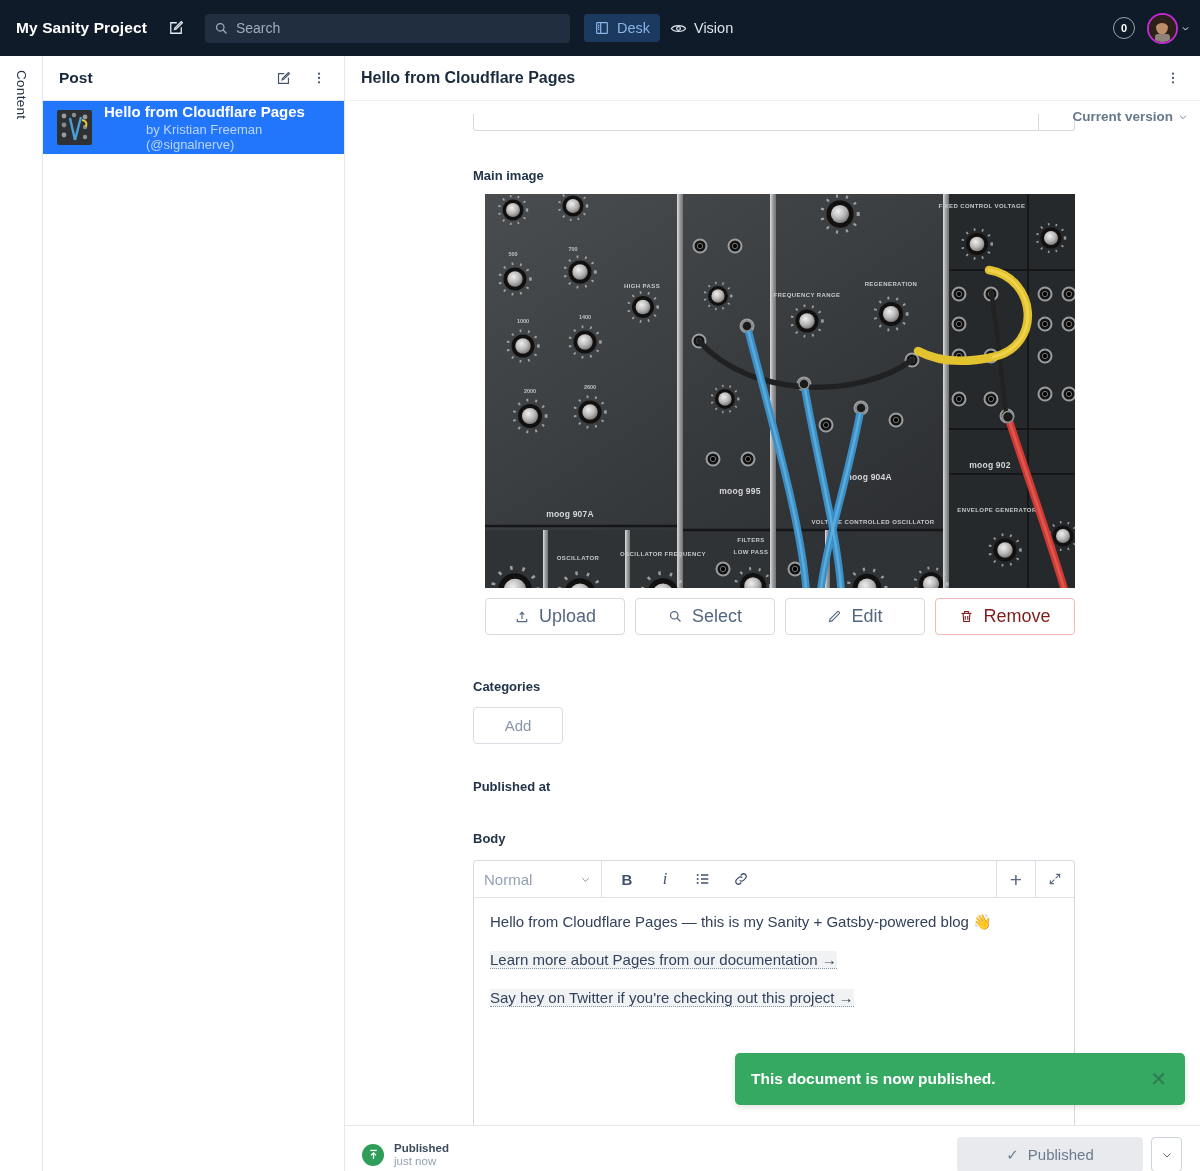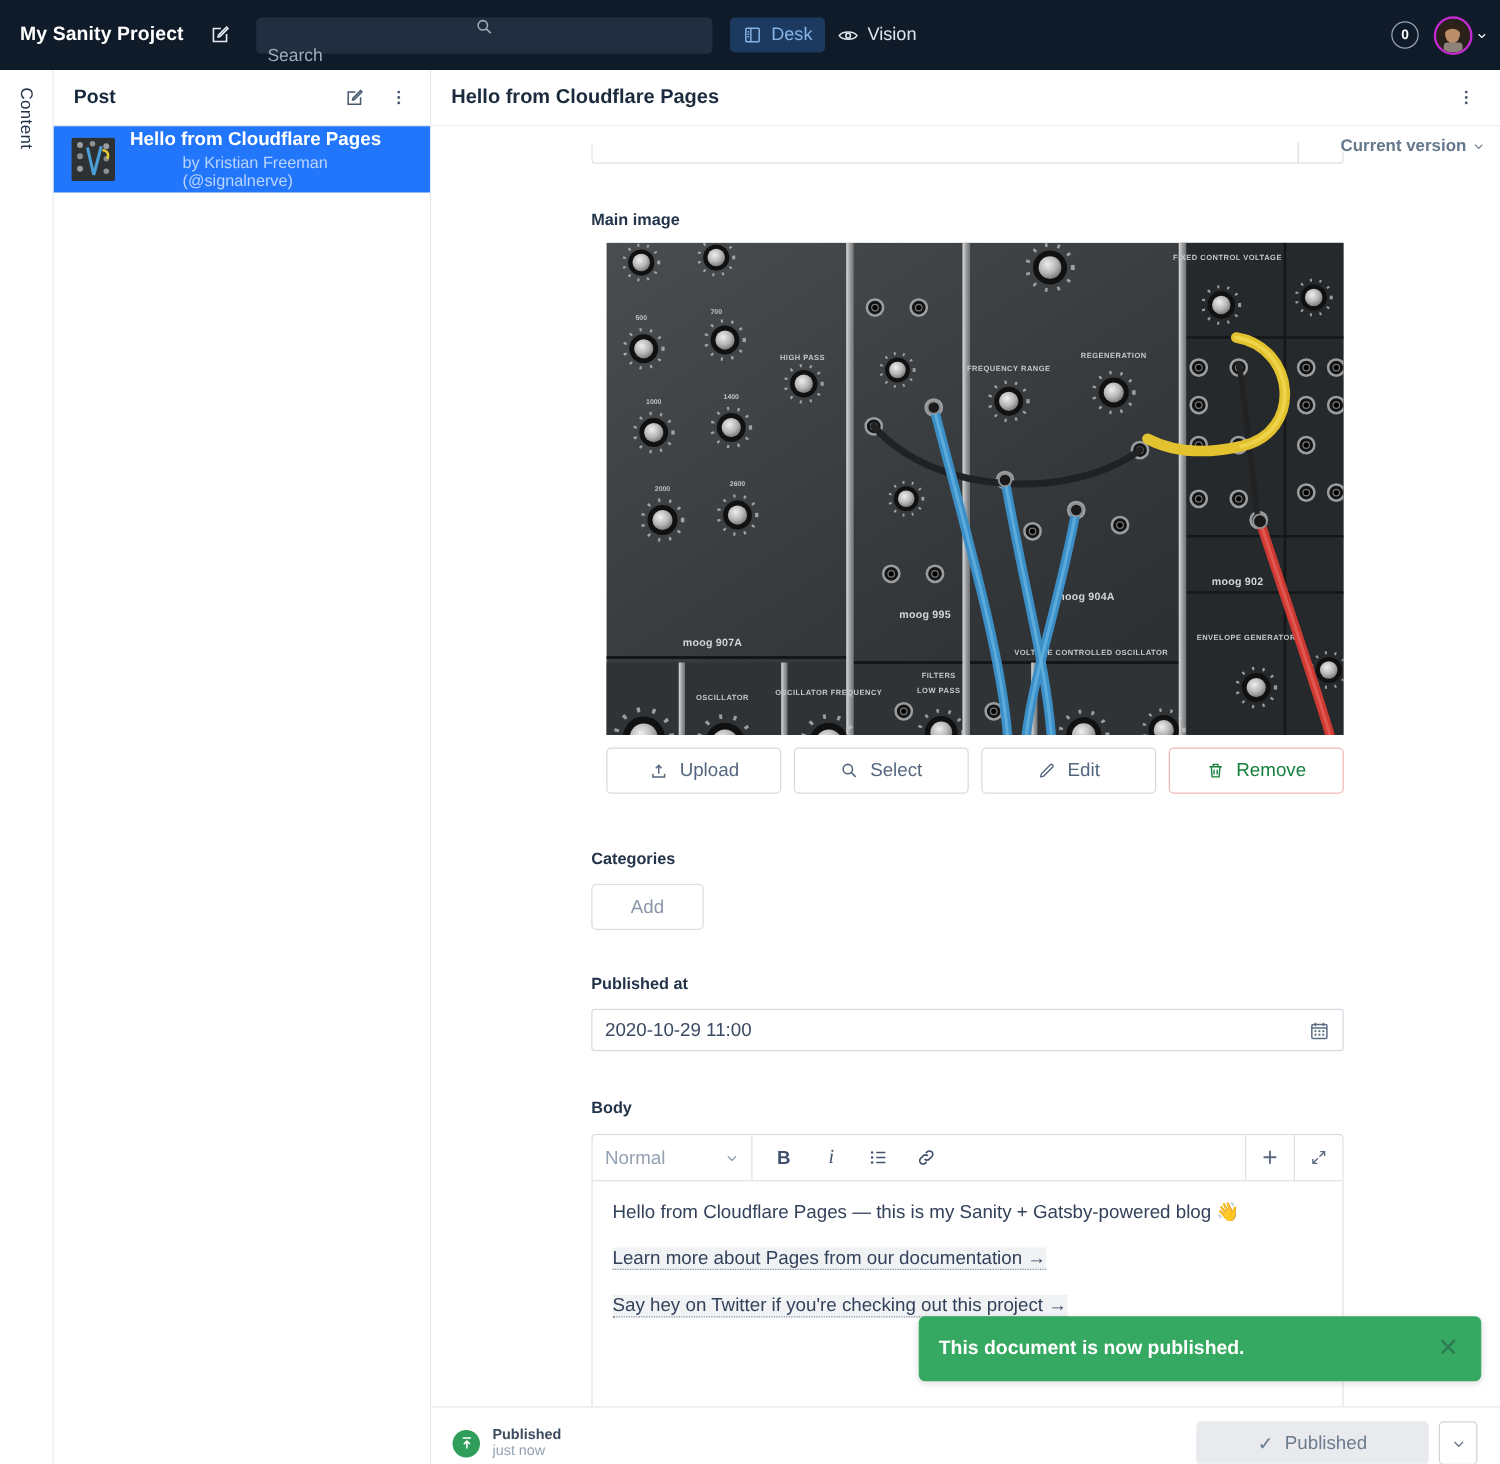--- a/index.html
+++ b/index.html
@@ -4,21 +4,21 @@
 <style>
   * { margin:0; padding:0; box-sizing:border-box; }
   html,body { width:1200px; height:1171px; background:#fff; font-family:"Liberation Sans", sans-serif; }
   body { position:relative; overflow:hidden; color:#17293e; }
   svg { display:block; }
 
   
   .navbar { height:56px; background:#101b29; display:flex; align-items:center; padding:0 10px 0 16px; }
   .nav-title { color:#fff; font-size:15.5px; font-weight:700; letter-spacing:.1px; }
   .nav-iconbtn { width:30px; height:30px; display:flex; align-items:center; justify-content:center; color:#e6ebf1; margin-left:14px; cursor:pointer; border-radius:3px; }
-  .searchbox { margin-left:14px; width:365px; height:29px; background:#202e40; border-radius:4px; display:flex; align-items:center; padding:0 9px; gap:7px; color:#9fadbc;flex-direction:column; }
+  .searchbox { margin-left:14px; width:365px; height:29px; background:#202e40; border-radius:4px; display:flex; align-items:center; padding:0 9px; gap:7px; color:#9fadbc; }
   .searchbox input { background:transparent; border:none; outline:none; color:#dfe6ee; font-size:14px; width:100%; font-family:inherit; }
   .searchbox input::placeholder { color:#9fadbc; }
   .nav-tabs { display:flex; align-items:center; margin-left:14px; }
   .nav-tab { display:flex; align-items:center; gap:7px; font-size:14.5px; color:#dde4ec; padding:6px 10px; border-radius:4px; cursor:pointer; }
   .nav-tab.active { background:#1c3a60; color:#87b4e6; }
   .nav-right { margin-left:auto; display:flex; align-items:center; gap:12px; }
   .badge0 { width:22px; height:22px; border:1.5px solid #97a3b1; border-radius:50%; color:#fff; font-size:11px; font-weight:700; display:flex; align-items:center; justify-content:center; cursor:pointer; }
   .avatar-wrap { display:flex; align-items:center; gap:3px; cursor:pointer; }
   .avatar { width:31px; height:31px; border-radius:50%; border:2px solid #c22ad1; overflow:hidden; background:#241d18; }
 
@@ -45,22 +45,22 @@
   .version-row { position:absolute; top:8px; right:12px; display:flex; align-items:center; gap:5px; color:#66788c; font-size:13.5px; cursor:pointer;font-weight:bold; }
   .form-col { width:602px; margin-left:128px; }
 
   .clipped-input { margin-top:13px; height:17px; border:1px solid #d5dae1; border-top:none; border-radius:0 0 3px 3px; display:flex; }
   .clipped-input .gen { margin-left:auto; width:36px; border-left:1px solid #d5dae1; }
 
   .field-label { font-size:13px; font-weight:700; color:#22334a; }
   .lbl-mainimage { margin-top:37px; }
   .photo-wrap { margin-top:11px; margin-left:12px; width:590px; height:394px; overflow:hidden; cursor:pointer; }
   .img-btn-row { margin-top:10px; margin-left:12px; width:590px; display:flex; gap:10px; }
-  .btn { height:37px; flex:1; background:#fff; border:1px solid #d5dae1; border-radius:4px; display:flex; align-items:center; justify-content:center; gap:9px; font-size:15px; color:#54677e; cursor:pointer; }
-  .btn.danger { color:#15803d; border-color:#f0b9b8; }
+  .btn { height:37px; flex:1; background:#fff; border:1px solid #d5dae1; border-radius:4px; display:flex; align-items:center; justify-content:center; gap:9px; font-size:18px; color:#54677e; cursor:pointer; }
+  .btn.danger { color:#7f1d1d; border-color:#f0b9b8; }
   .lbl-categories { margin-top:44px; }
   .btn-add { margin-top:13px; width:90px; height:37px; background:#fff; border:1px solid #d9dee4; border-radius:4px; color:#8a96a8; font-size:15px; display:flex; align-items:center; justify-content:center; cursor:pointer; }
   .lbl-published { margin-top:35px; }
   .date-input { margin-top:13px; height:34px; border:1px solid #d5dae1; border-radius:3px; display:flex; align-items:center; padding:0 10px; }
   .date-input input { border:none; outline:none; font-size:15px; color:#3b4b63; width:100%; font-family:inherit; }
   .cal-btn { margin-left:auto; color:#5a6b80; cursor:pointer; display:flex; align-items:center; }
   .lbl-body { margin-top:37px; }
   .editor { margin-top:14px; border:1px solid #d5dae1; border-bottom:none; border-radius:4px 4px 0 0; min-height:320px; }
   .toolbar { height:37px; border-bottom:1px solid #dfe3e8; display:flex; align-items:stretch; }
   .style-select { width:128px; border-right:1px solid #dfe3e8; display:flex; align-items:center; padding:0 10px; color:#93a1b1; font-size:15px; cursor:pointer; }
@@ -421,38 +421,20 @@
                 </svg>
             </span>
             <span>Remove</span>
           </div>
         </div>
 
         <div class="field-label lbl-categories">Categories</div>
         <div class="btn-add">Add</div>
 
         <div class="field-label lbl-published">Published at</div>
-        <div class="date-input">
-          <input value="2020-10-29 11:00" style="">
-          <span class="cal-btn">
-            <svg width="17" height="17" viewBox="0 0 24 24" fill="currentColor">
-                <rect x="3.5" y="5" width="17" height="16" rx="1.5" fill="none" stroke="currentColor" stroke-width="1.7"></rect>
-                <path d="M3.5 9h17" stroke="currentColor" stroke-width="1.7"></path>
-                <path d="M7.5 3v4M16.5 3v4" stroke="currentColor" stroke-width="1.7"></path>
-                <g>
-                  <rect x="6.5" y="11.5" width="2.2" height="2.2"></rect>
-                  <rect x="10.9" y="11.5" width="2.2" height="2.2"></rect>
-                  <rect x="15.3" y="11.5" width="2.2" height="2.2"></rect>
-                  <rect x="6.5" y="15.5" width="2.2" height="2.2"></rect>
-                  <rect x="10.9" y="15.5" width="2.2" height="2.2"></rect>
-                  <rect x="15.3" y="15.5" width="2.2" height="2.2"></rect>
-                </g>
-              </svg>
-          </span>
-        </div>
 
         <div class="field-label lbl-body">Body</div>
         <div class="editor">
           <div class="toolbar">
             <div class="style-select">
               <span>Normal</span>
               <span class="chev">
                 <svg width="11" height="11" viewBox="0 0 24 24" fill="none" stroke="currentColor" stroke-width="2">
                     <path d="M5 9l7 7 7-7"></path>
                   </svg>

